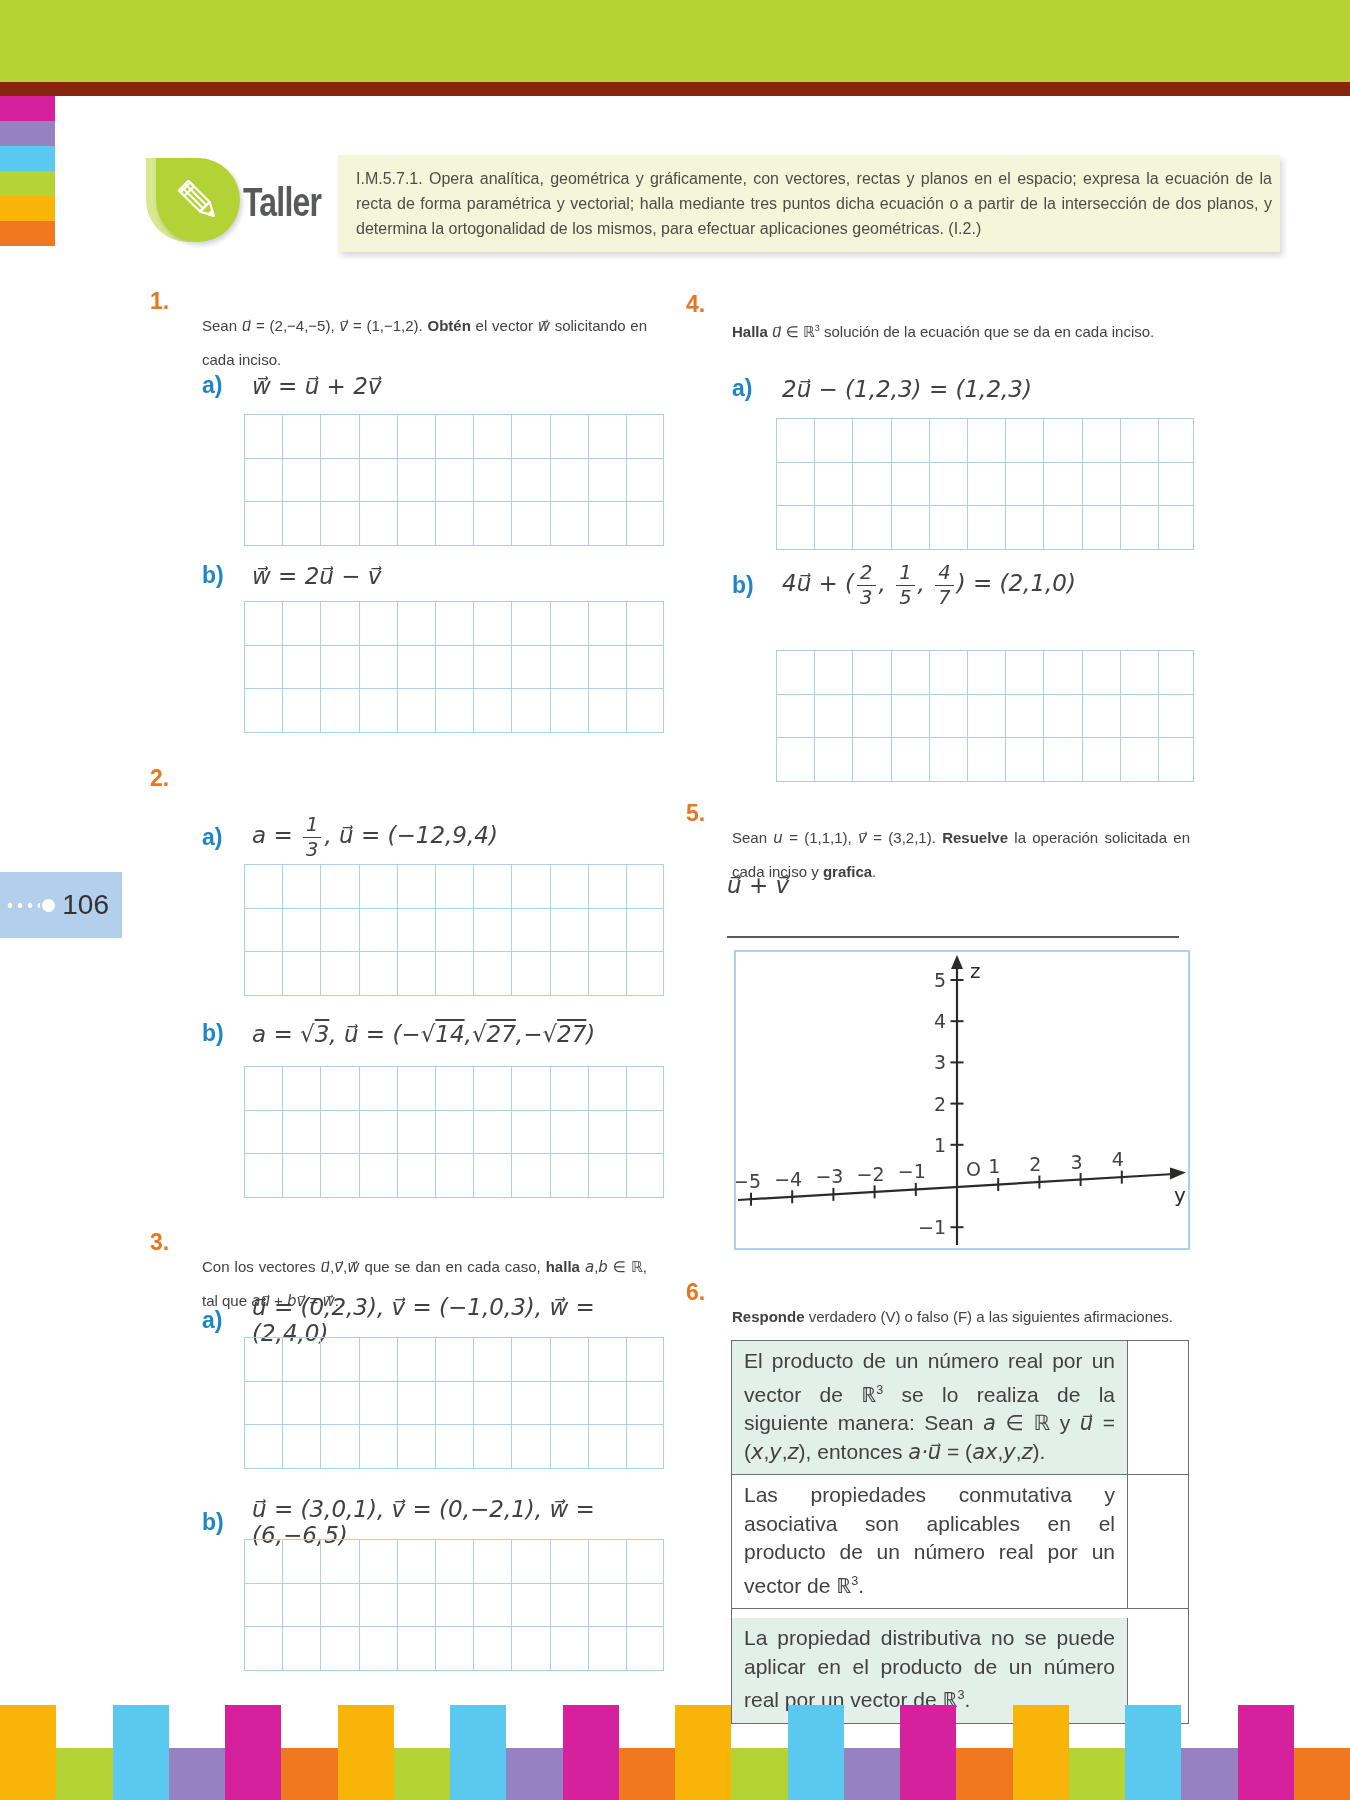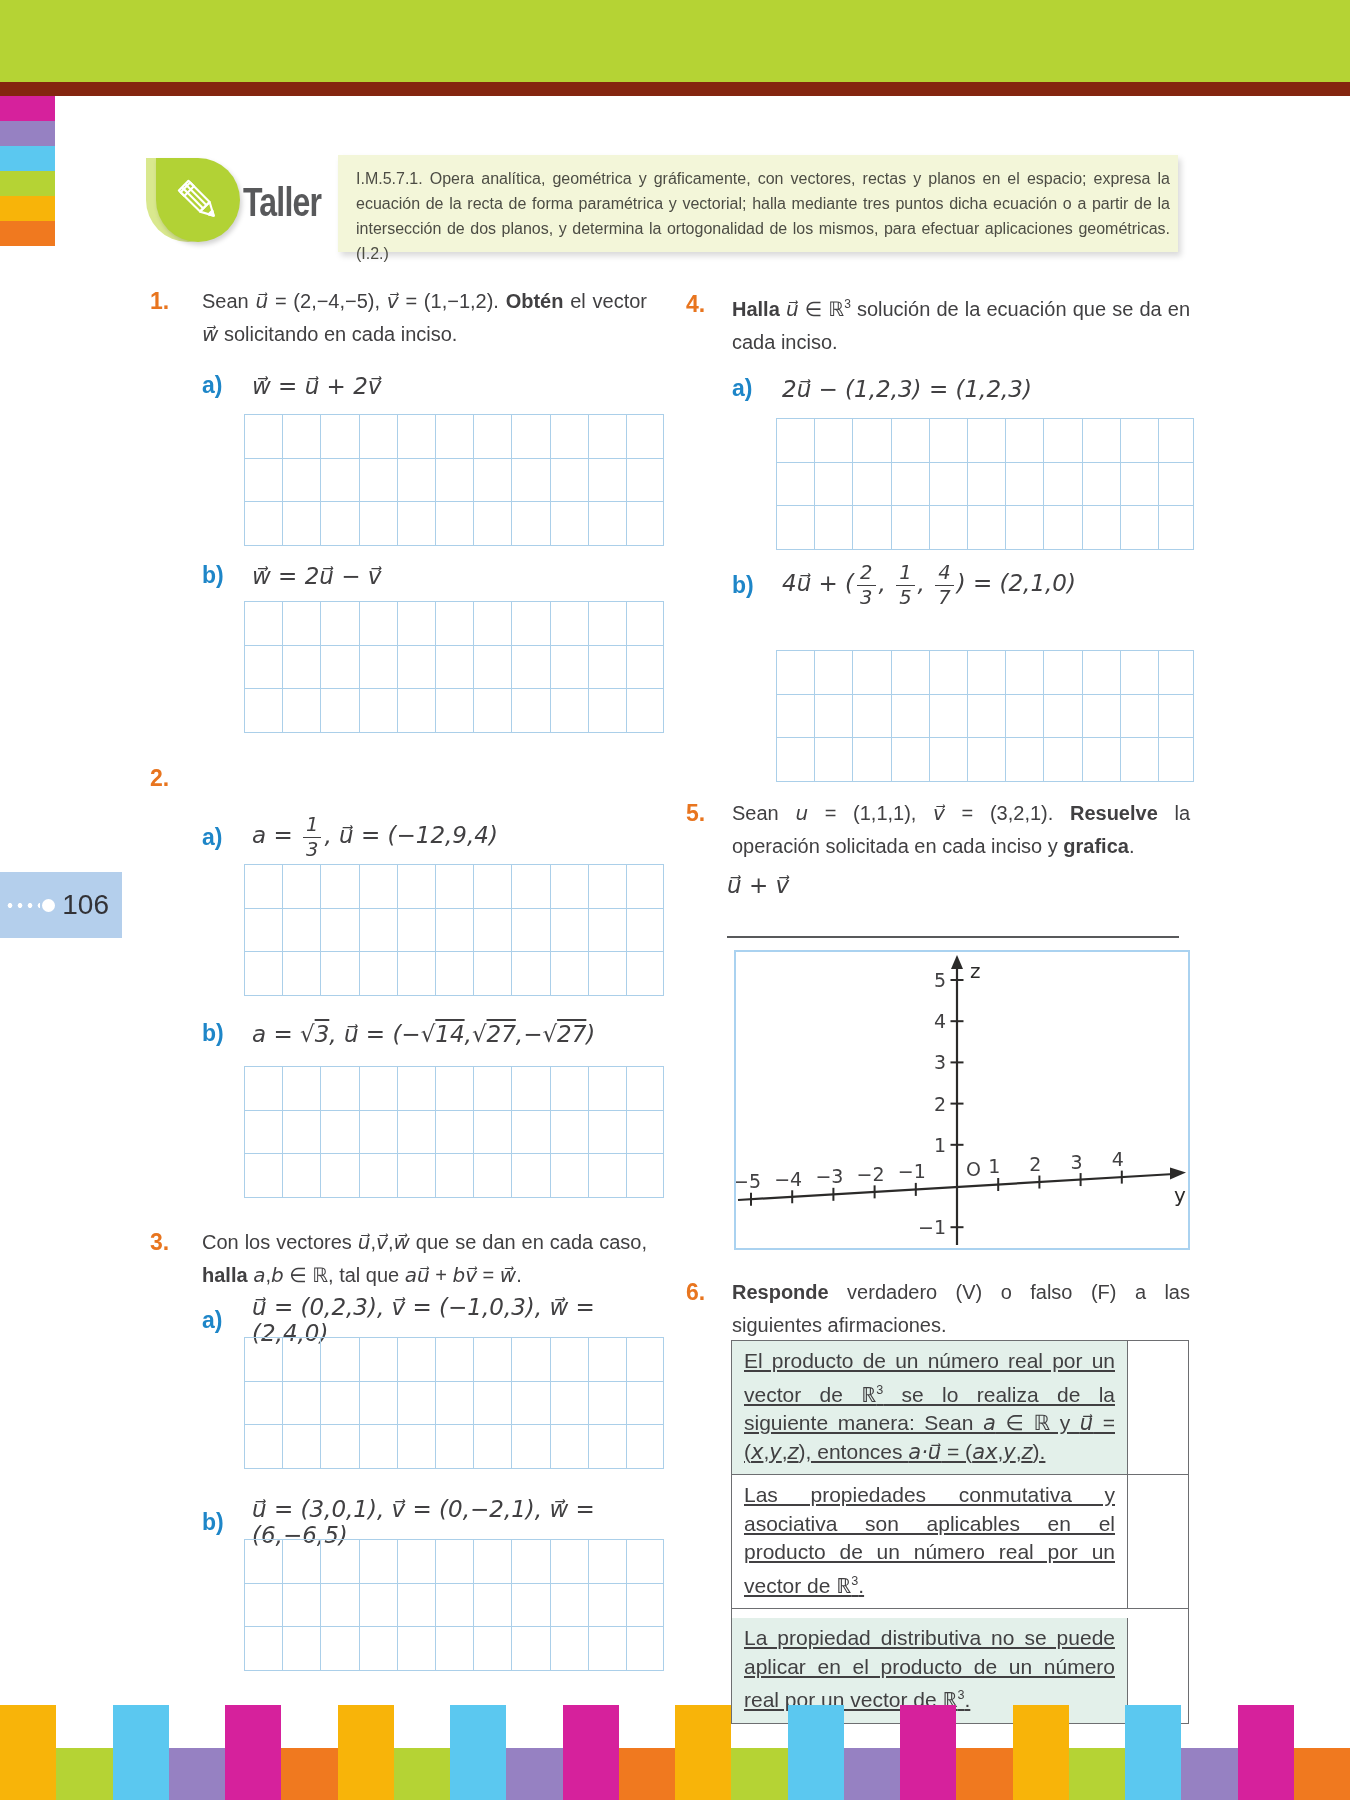--- a/index.html
+++ b/index.html
@@ -20,27 +20,27 @@
   .big-dot{width:13px;height:13px;border-radius:50%;background:#ffffff;margin:0 7px 0 2px;flex:none;}
   .page-num{font-size:28px;color:#323236;margin-right:13px;}
   
   #hdr-band{position:absolute;left:146px;top:158px;width:84px;height:84px;background:#d9e88e;
             border-radius:0 50% 50% 50%;}
   #hdr-circle{position:absolute;left:156px;top:158px;width:84px;height:84px;background:#b2d235;
             border-radius:0 50% 50% 50%;box-shadow:2px 3px 5px rgba(0,0,0,.18);
             display:flex;align-items:center;justify-content:center;}
   #hdr-title{position:absolute;left:243px;top:180px;font-size:40px;font-weight:bold;color:#58595b;
             letter-spacing:-1px;transform:scaleX(.8);transform-origin:left;}
-  #hdr-box{position:absolute;left:338px;top:155px;width:840px;height:97px;background:#f3f6d9;
+  #hdr-box{position:absolute;left:338px;top:155px;width:942px;height:97px;background:#f3f6d9;
             box-shadow:3px 4px 6px rgba(0,0,0,.15);box-sizing:border-box;padding:11px 8px 0 18px;
             font-size:16px;line-height:25px;color:#4c4c44;text-align:justify;}
   
   .ex-head{position:absolute;display:flex;}
   .ex-num{font-weight:bold;color:#e8751f;font-size:23px;line-height:33px;flex:none;}
-  .ex-text{font-size:20px;line-height:33px;text-align:justify;}
+  .ex-text{font-size:15px;line-height:33px;text-align:justify;margin-top:24px;}
   .col-l .ex-num{width:52px;}
   .col-r .ex-num{width:46px;}
   .part{position:absolute;display:flex;align-items:center;}
   .part-label{font-weight:bold;color:#1e86c8;font-size:23px;flex:none;width:50px;}
   .formula,.mv{font-style:italic;font-family:"DejaVu Sans",sans-serif;}
   .formula{font-size:23px;}
   sup{font-size:.6em;}
   .fr{display:inline-flex;flex-direction:column;vertical-align:middle;margin:0 3px;
       text-align:center;font-size:.85em;line-height:1.18;}
   .fr .n{border-bottom:1.7px solid #414042;padding:0 3px;}
@@ -58,21 +58,21 @@
   #graph-box{position:absolute;left:734px;top:950px;width:456px;height:300px;
       border:2px solid #aad2f0;box-sizing:border-box;background:#fff;}
   #graph-box svg{display:block;}
   .axis{stroke:#2b2a29;stroke-width:2.2;fill:none;}
   .tick{stroke:#2b2a29;stroke-width:2;}
   .tlabel{font-family:"DejaVu Sans",sans-serif;font-size:19px;fill:#414042;}
   .alabel{font-family:"DejaVu Sans",sans-serif;font-size:20px;fill:#2b2a29;}
   
   #tf-table{position:absolute;left:731px;top:1340px;width:458px;border:1.6px solid #6d6e71;
       box-sizing:border-box;}
-  .tf-row{display:flex;border-bottom:1.6px solid #6d6e71;text-decoration:underline;}
+  .tf-row{display:flex;border-bottom:1.6px solid #6d6e71;}
   .tf-row:last-child{border-bottom:none;margin-top:9px;}
   .tf-st{flex:1;padding:6px 12px 8px 12px;font-size:21px;line-height:28.5px;text-align:justify;}
   .tf-ans{width:60px;flex:none;border-left:1.6px solid #6d6e71;background:#ffffff;}
   .mint{background:#e3f0ea;}
   
   #footer-bars{position:absolute;left:0;top:1705px;width:1350px;height:95px;display:flex;
       align-items:flex-end;}
   .fbar{width:56.25px;flex:none;}
   .pencil-svg{display:block;}
 </style>

